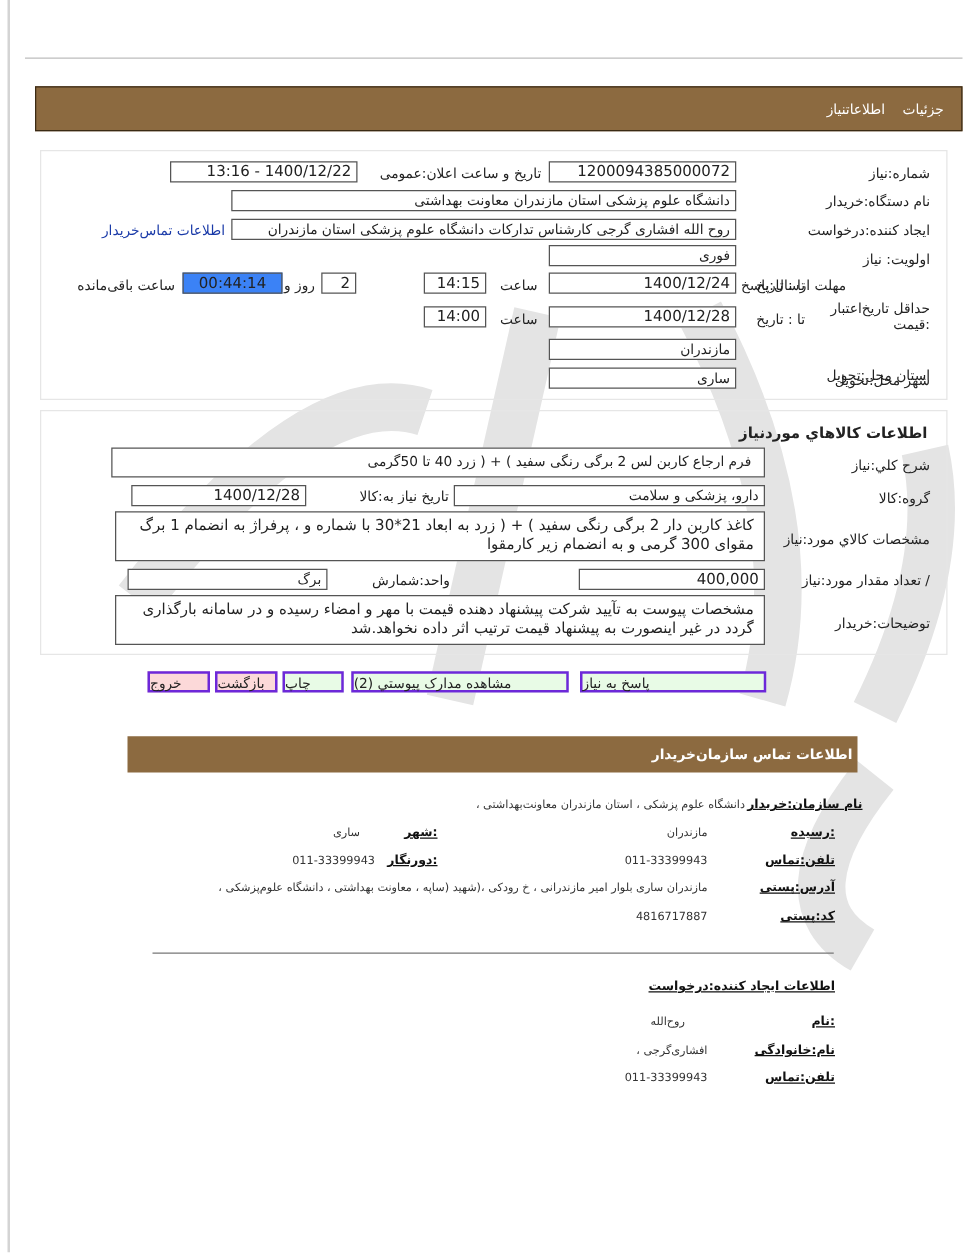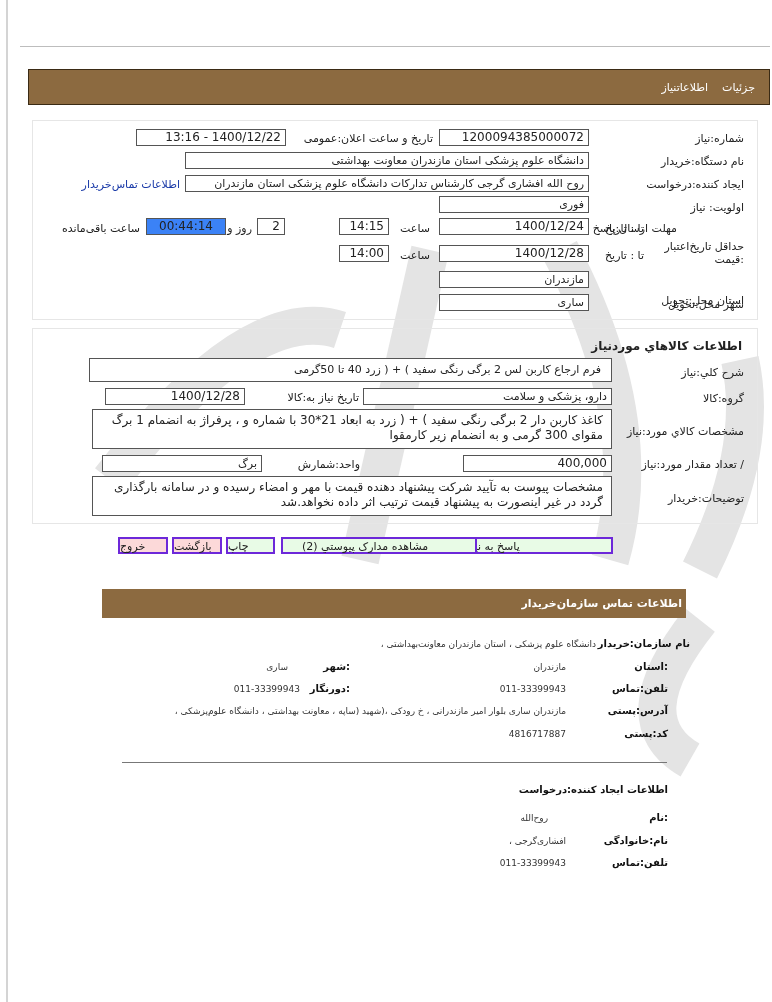--- a/index.html
+++ b/index.html
@@ -17,21 +17,21 @@
   .box { position: absolute; border: 1px solid #555; border-right-width: 1px; background: #fff; direction: rtl; font-size: 11px; padding: 0 4px; line-height: 15px; white-space: nowrap; overflow: hidden; height: 17px; }
   .box.ltr { text-align: right; font-size: 12px; }
   .box.multi { white-space: normal; height: auto; line-height: 15px; padding: 3px 8px; }
   .timer { background: #3b82f6; text-align: center; font-size: 12px; }
   .link { color: #1a3aa8; }
   .sec-title { position: absolute; direction: rtl; font-weight: bold; font-size: 12px; color: #222; }
   .btn { position: absolute; height: 17px; border: 2px solid #6d28d9; font-size: 11px; text-align: left; line-height: 15px; direction: rtl; }
   .btn.green { background: #e8fbe6; }
   .btn.red { background: #fcd9d9; }
   .contact-bar { left: 102px; top: 589px; width: 584px; height: 29px; background: #8c6a40; color: #fff; direction: rtl; font-weight: bold; font-size: 11px; padding-right: 4px; display: flex; align-items: center; }
-  .clbl { position: absolute; direction: rtl; font-weight: bold; font-size: 10px; color: #111; white-space: nowrap; }
+  .clbl { position: absolute; direction: rtl; font-weight: bold; font-size: 10px; color: #111; white-space: nowrap; text-decoration: underline; }
   .cval { position: absolute; direction: rtl; font-size: 9px; color: #333; white-space: nowrap; }
   .sep { position: absolute; left: 122px; top: 762px; width: 545px; height: 1px; background: #777; }
 </style>
 </head>
 <body>
 
 <div class="left-rule"></div>
 <div class="top-rule"></div>
 
 <svg class="watermark" viewBox="0 0 772 1002">
@@ -108,34 +108,34 @@
   <div class="box ltr" style="left:463px;top:455px;width:149px;">400,000</div>
   <span class="lbl" style="right:412px;top:458px;">واحد:شمارش</span>
   <div class="box" style="left:102px;top:455px;width:160px;">برگ</div>
 
   <span class="lbl" style="right:28px;top:492px;">توضیحات:خریدار</span>
   <div class="box multi" style="left:92px;top:476px;width:520px;height:40px;font-size:12px;">مشخصات پیوست به تآیید شرکت پیشنهاد دهنده قیمت با مهر و امضاء رسیده و در سامانه بارگذاری گردد در غیر اینصورت به پیشنهاد قیمت ترتیب اثر داده نخواهد.شد</div>
 </div>
 
 <div class="layer" style="left:0;top:0;width:772px;height:560px;">
   <div class="btn green" style="left:464px;top:537px;width:149px;">پاسخ به نیاز</div>
-  <div class="btn green" style="left:281px;top:537px;width:196px;padding-left:19px;">مشاهده مدارک پیوستي (2)</div>
+  <div class="btn green" style="left:281px;top:537px;width:174px;">مشاهده مدارک پیوستي (2)</div>
   <div class="btn green" style="left:226px;top:537px;width:49px;">چاپ</div>
   <div class="btn red" style="left:172px;top:537px;width:50px;">بازگشت</div>
   <div class="btn red" style="left:118px;top:537px;width:50px;">خروج</div>
 </div>
 
 <div class="layer contact-bar">
   <span>اطلاعات  تماس سازمان‌خریدار</span>
 </div>
 <div class="layer" style="left:0;top:0;width:772px;height:760px;">
   <span class="clbl" style="right:82px;top:638px;">نام سازمان:خریدار</span>
   <span class="cval" style="right:176px;top:639px;">دانشگاه علوم پزشکی ، استان مازندران معاونت‌بهداشتی ،</span>
 
-  <span class="clbl" style="right:104px;top:661px;">:استان</span>
+  <span class="clbl" style="right:104px;top:661px;">:رسیده</span>
   <span class="cval" style="right:206px;top:662px;">مازندران</span>
   <span class="clbl" style="right:422px;top:661px;">:شهر</span>
   <span class="cval" style="right:484px;top:662px;">ساری</span>
 
   <span class="clbl" style="right:104px;top:683px;">تلفن:تماس</span>
   <span class="cval" style="right:206px;top:684px;">011-33399943</span>
   <span class="clbl" style="right:422px;top:683px;">:دورنگار</span>
   <span class="cval" style="right:472px;top:684px;">011-33399943</span>
 
   <span class="clbl" style="right:104px;top:705px;">آدرس:پستی</span>

